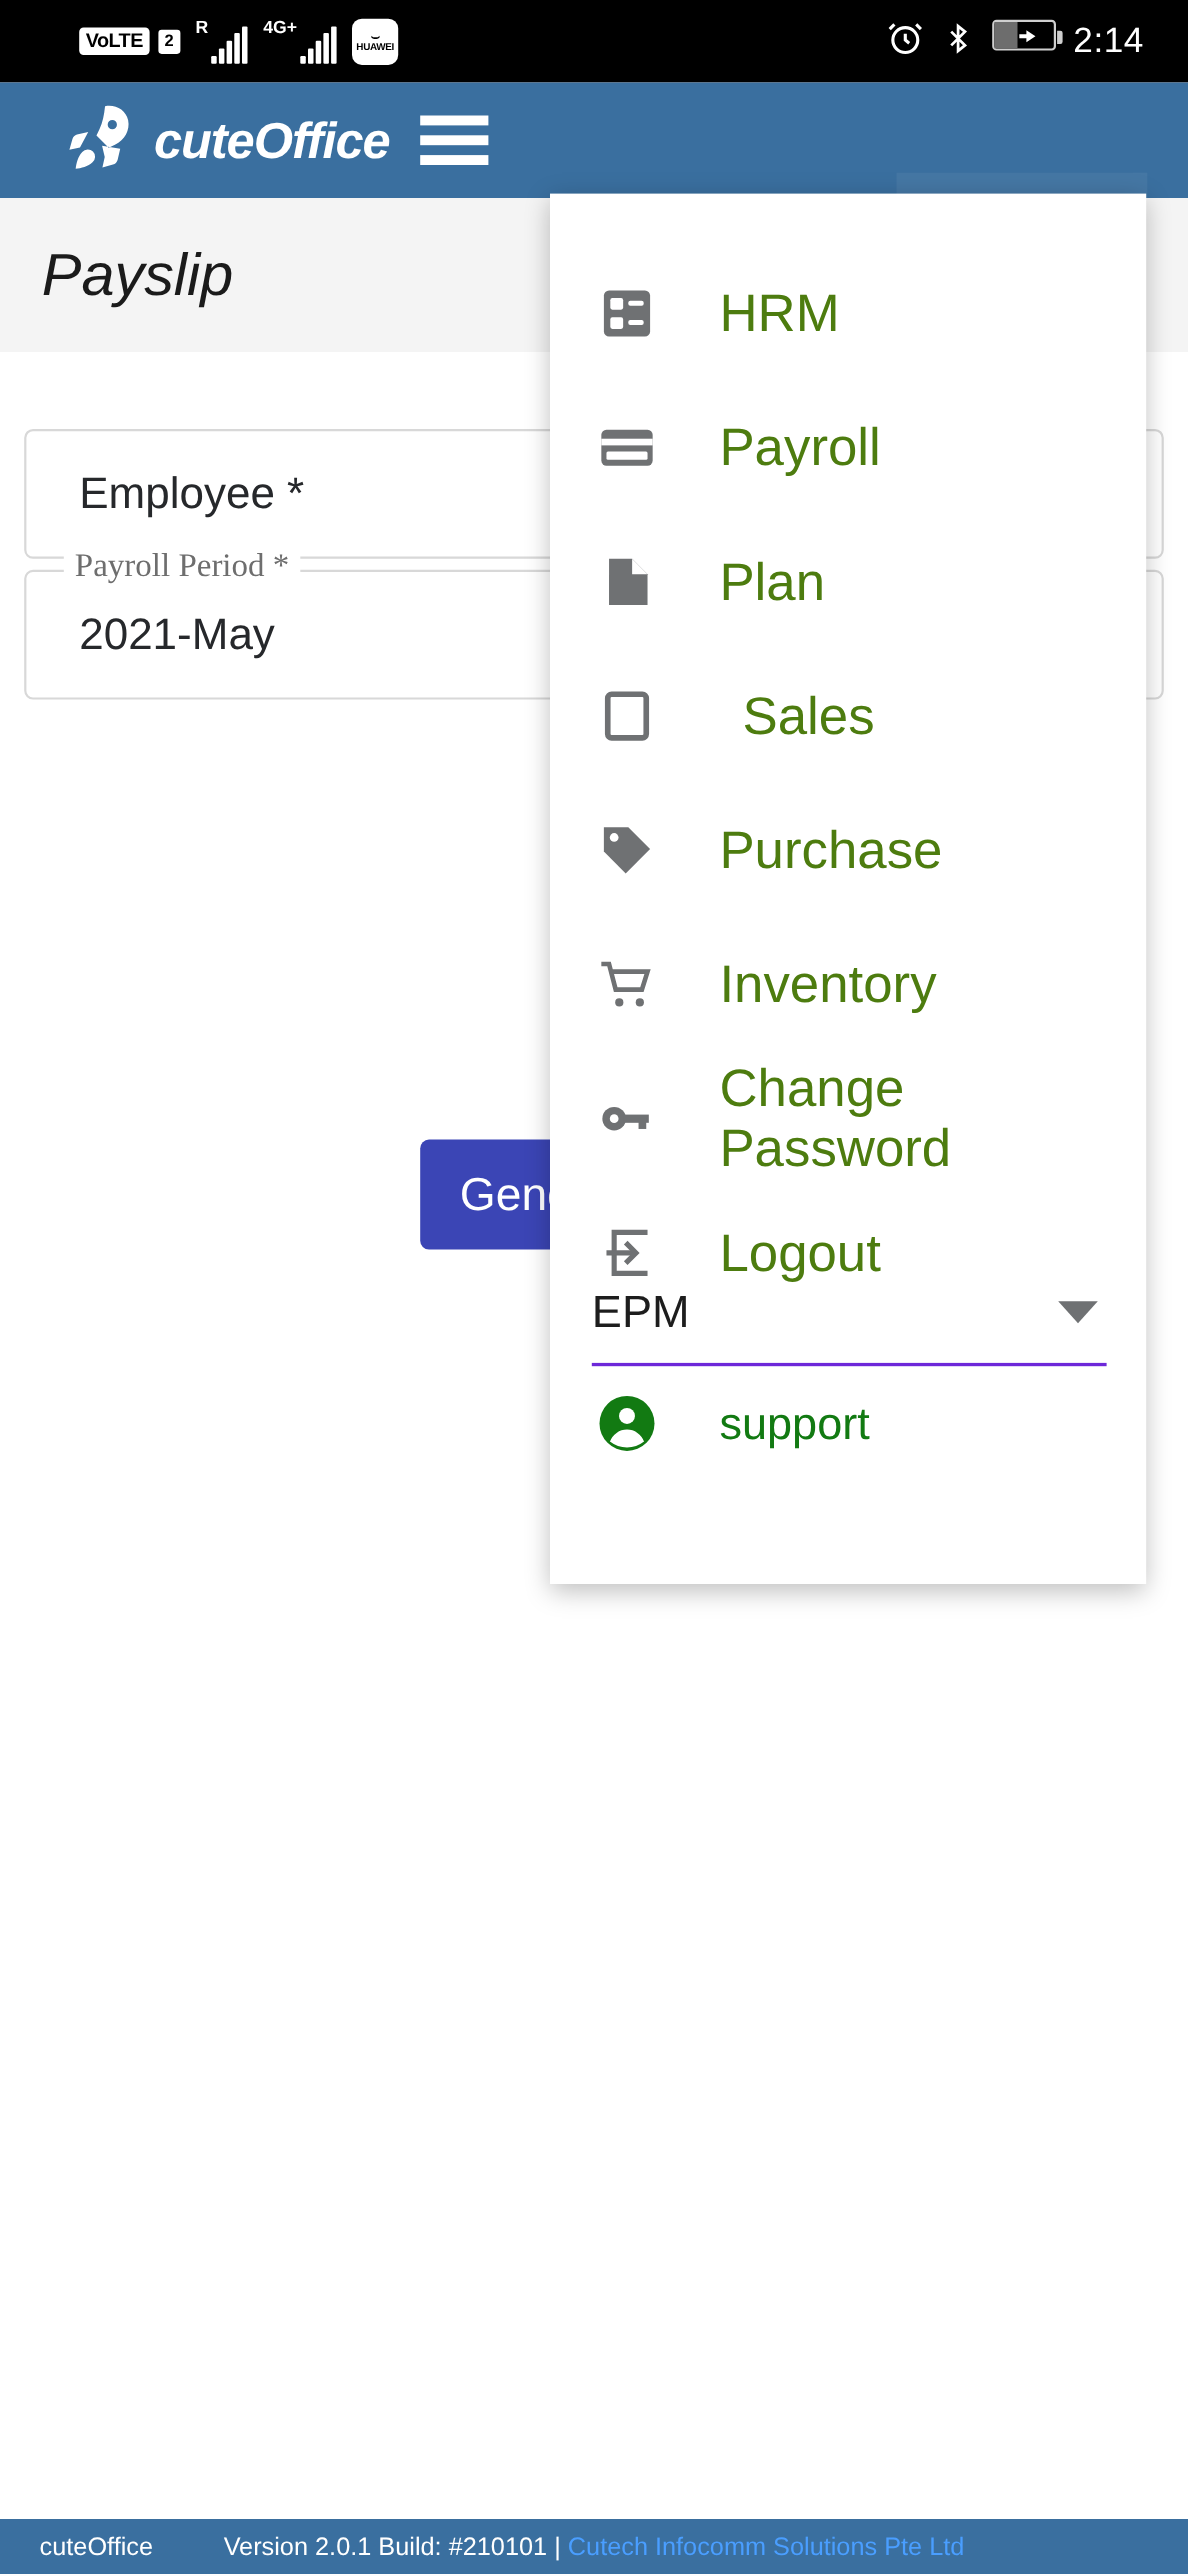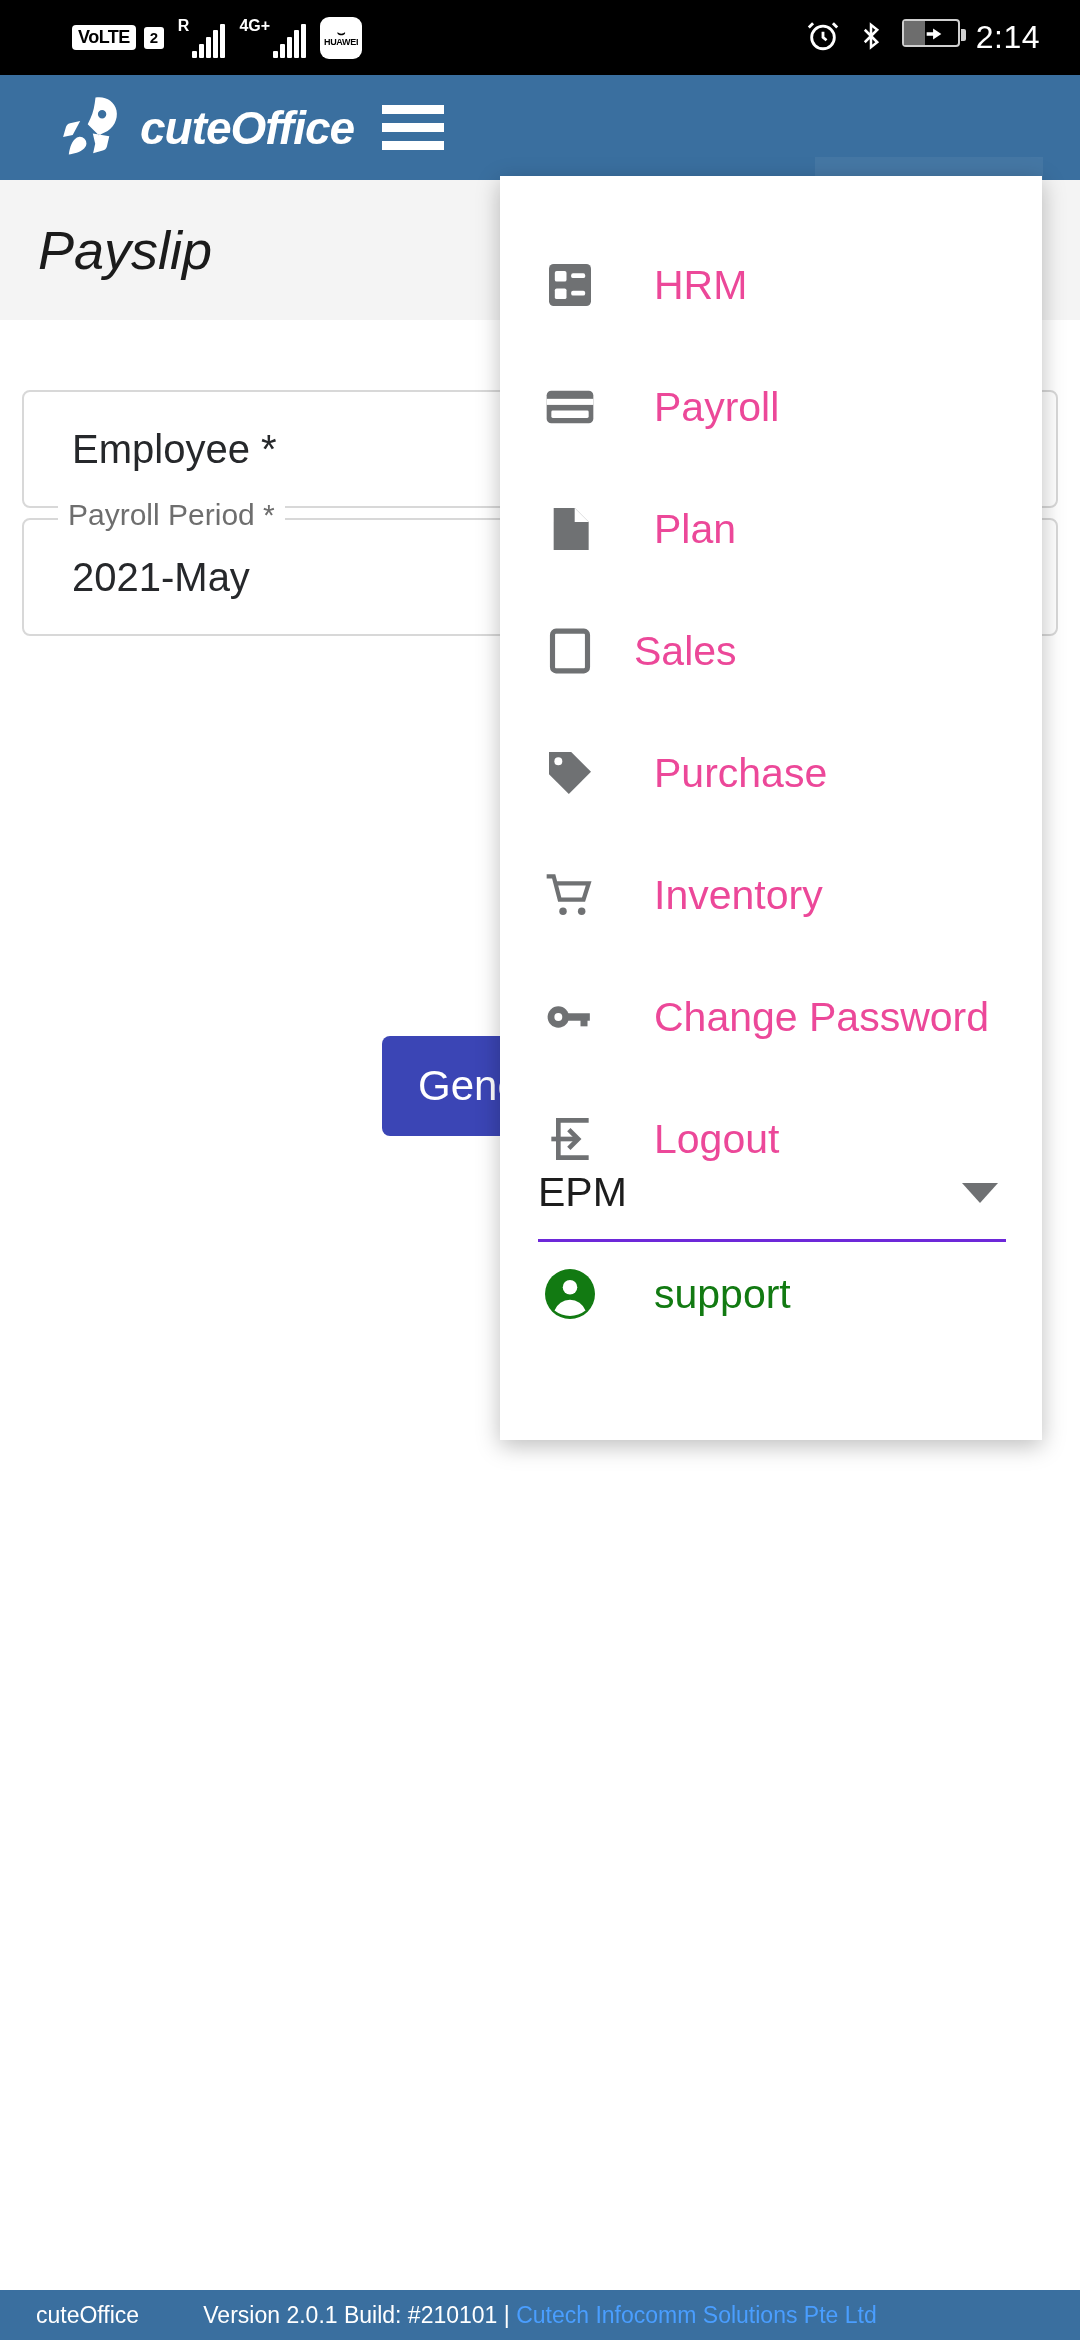--- a/index.html
+++ b/index.html
@@ -96,43 +96,43 @@
   .field-outlined{
     position:absolute; left:22px; width:1036px; height:118px;
     border:2px solid #d8d8d8; border-radius:8px;
     display:flex; align-items:center;
   }
   .field-outlined .value{ margin-left:48px; font-size:40px; color:#26282b; }
   #employee-field{ top:70px; }
   #payroll-period-field{ top:198px; }
   #payroll-period-field .legend{
     position:absolute; left:34px; top:-22px; background:#ffffff; padding:0 10px;
-    font-size:30px; color:#6e6e6e;
+    font-size:30px; color:#6e6e6e;font-family:Liberation Serif, serif;
   }
   #generate-button{
     position:absolute; left:382px; top:716px; width:280px; height:100px;
     background:#3b45b5; border-radius:8px; border:none;
     color:#ffffff; font-size:42px; text-align:left; padding-left:36px;
     line-height:100px; white-space:nowrap; overflow:hidden; cursor:pointer;
   }
 
   
   #more-menu{
     position:absolute; left:500px; top:176px; width:542px; height:1264px;
     background:#ffffff; box-shadow:0 6px 22px rgba(0,0,0,0.26);
   }
   .menu-item{
     height:122px; display:flex; align-items:center; cursor:pointer;
   }
   .menu-icon{
     width:64px; margin-left:38px; display:flex; align-items:center; justify-content:center;
     color:#6f7173; flex:0 0 auto;
   }
-  .menu-label{ margin-left:52px; font-size:41px; color:#ec4899; }
-  .menu-item.indented .menu-label{ margin-left:32px; }
+  .menu-label{ margin-left:52px; font-size:48px; color:#4d7c0f; }
+  .menu-item.indented .menu-label{ margin-left:73px; }
 
   #menu-select-row{
     position:absolute; left:38px; top:970px; width:468px; height:96px;
     display:flex; align-items:center; border-bottom:3px solid #6d28d9; cursor:pointer;
   }
   #menu-select-value{ font-size:41px; color:#1d1d1d; }
   #menu-select-row .caret{
     margin-left:auto; margin-right:8px;
     width:0; height:0; border-left:18px solid transparent;
     border-right:18px solid transparent; border-top:20px solid #6f7173;

